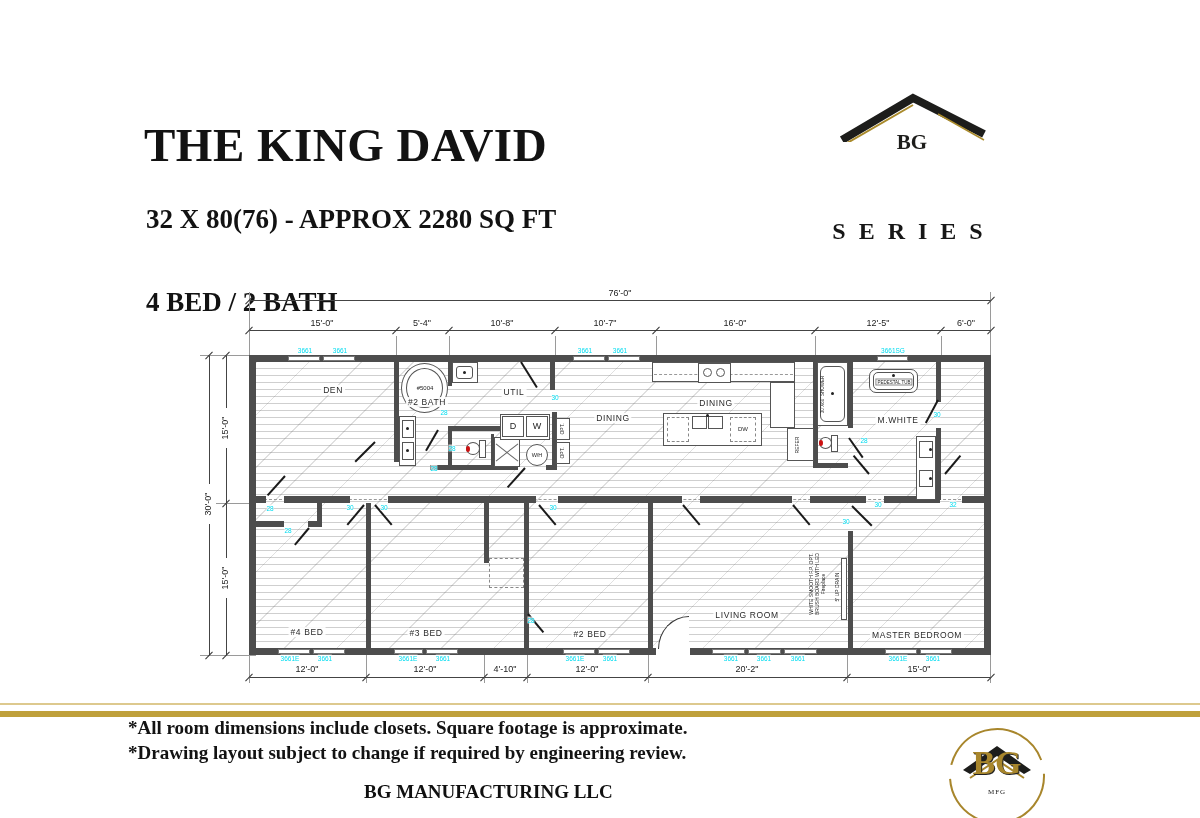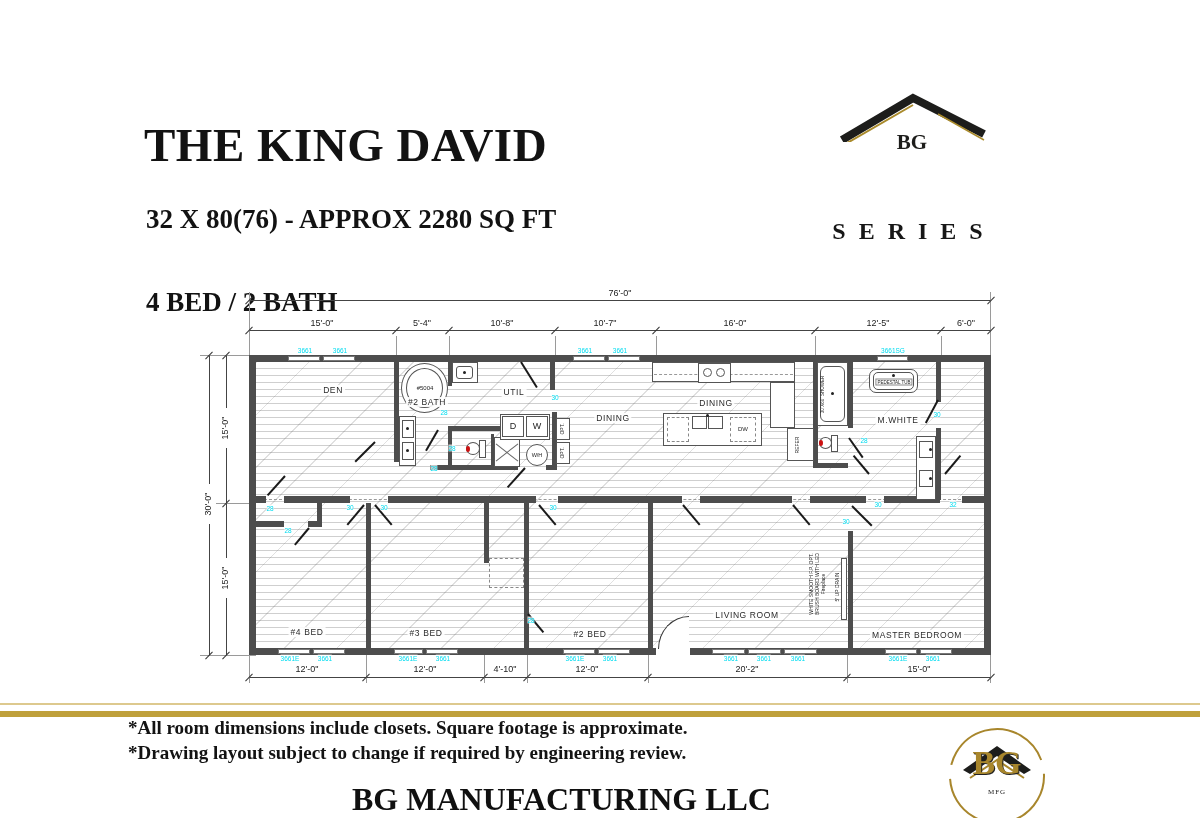--- a/index.html
+++ b/index.html
@@ -55,22 +55,22 @@
   .arc{position:absolute;left:658px;top:616px;width:30px;height:32px;background:#fff;
       border-left:1px solid #333;border-top:1px solid #333;border-radius:100% 0 0 0;}
   
   .goldline{position:absolute;left:0;top:703px;width:1200px;height:2px;background:#ddc98e;}
   .goldband{position:absolute;left:0;top:711px;width:1200px;height:6px;background:#bfa03b;}
   .note{position:absolute;left:128px;font-family:"Liberation Serif",serif;font-weight:bold;
       font-size:19px;color:#131313;}
   .webbox{position:absolute;left:128px;top:779px;width:202px;height:39px;background:#b3922e;
       display:flex;align-items:center;justify-content:center;}
   .webbox span{font-family:"Liberation Serif",serif;font-weight:bold;font-size:20px;color:#241f0e;}
-  .company{position:absolute;left:352px;top:781px;font-family:"Liberation Serif",serif;
-      font-weight:bold;font-size:32px;color:#101010;}
+  .company{position:absolute;left:364px;top:781px;font-family:"Liberation Serif",serif;
+      font-weight:bold;font-size:19px;color:#101010;}
   .seal{position:absolute;left:947px;top:726px;width:100px;height:100px;}
   .seal-bg{position:absolute;left:947px;top:744px;width:100px;text-align:center;
       font-family:"Liberation Serif",serif;font-weight:bold;font-size:34px;color:#a8862c;
       text-shadow:1px 1px 0 #222;}
   .seal-mfg{position:absolute;left:947px;top:788px;width:100px;text-align:center;
       font-size:7px;letter-spacing:1px;color:#222;font-family:"Liberation Serif",serif;}
 </style>
 </head>
 <body>
 

